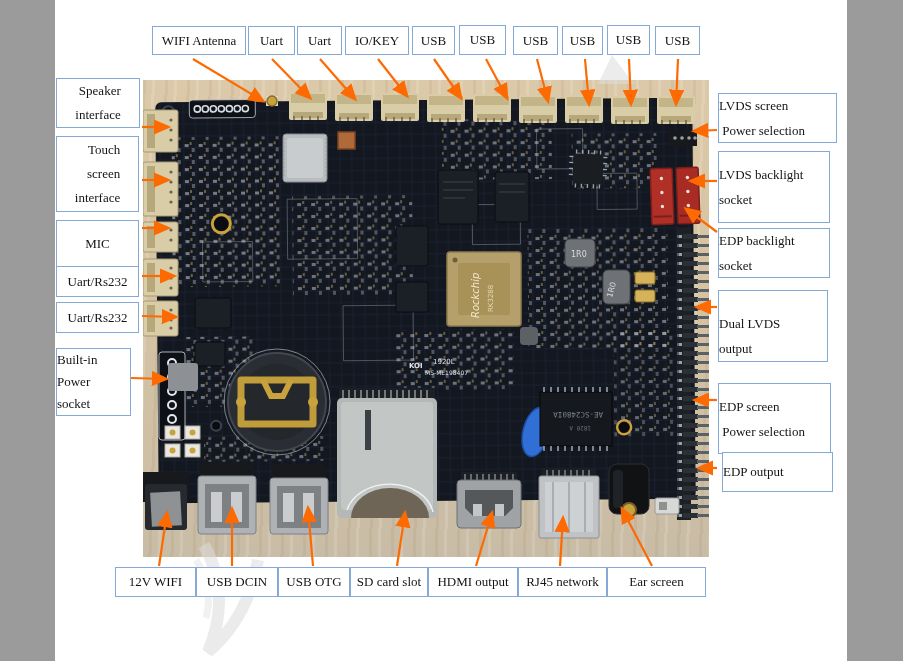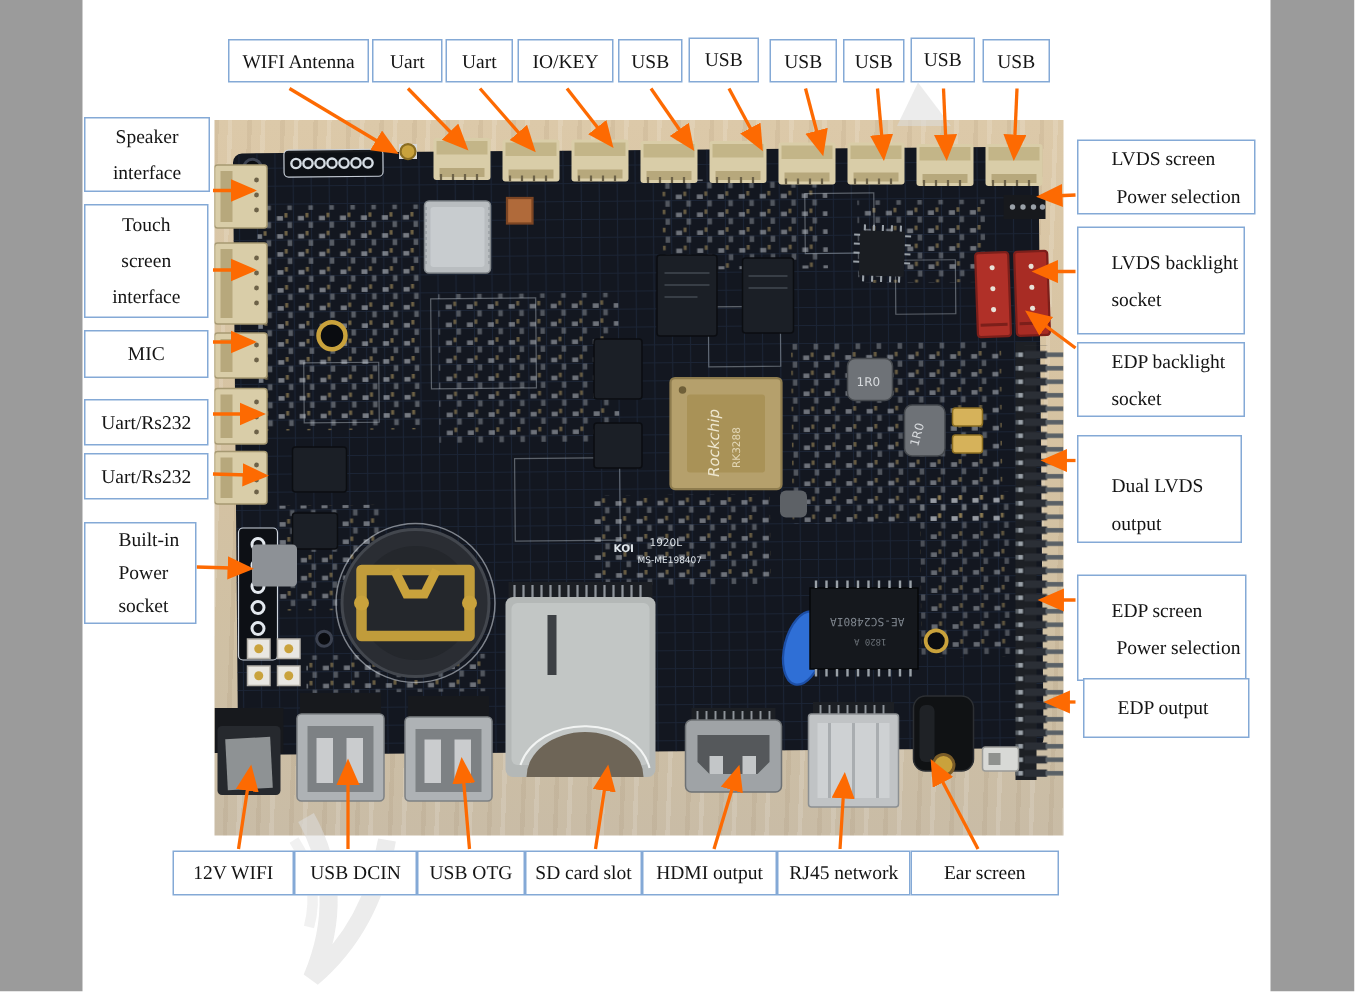--- a/index.html
+++ b/index.html
@@ -9,23 +9,23 @@
   .sidebar.left{left:0;width:55px;}
   .sidebar.right{left:847px;width:56px;}
   .photo{position:absolute;left:143px;top:80px;width:566px;height:477px;
          background:linear-gradient(180deg,#dcc9a9 0%,#d6c3a2 40%,#cfc0a4 75%,#c9bca6 100%);}
   .photo::before{content:"";position:absolute;inset:0;
          background:repeating-linear-gradient(92deg,rgba(120,90,55,.08) 0 3px,transparent 3px 9px,
                     rgba(255,255,255,.14) 9px 12px,transparent 12px 22px);}
   .photo svg{position:absolute;inset:0;}
   .lbl{position:absolute;background:#ffffff;border:1.6px solid #84a9d6;box-sizing:border-box;
        display:flex;align-items:center;justify-content:center;font-size:13px;color:#141414;
-       text-align:center;line-height:22px;z-index:5;}
+       text-align:right;line-height:22px;z-index:5;}
   .ml{white-space:pre-wrap;}
-  .la{justify-content:flex-start;text-align:left;padding-left:22px;}
+  .la{justify-content:flex-start;text-align:left;padding-left:0;}
   .ta{align-items:flex-end;padding-top:9px;}
   .rt{line-height:25px;}
   #overlay{position:absolute;left:0;top:0;width:903px;height:661px;pointer-events:none;z-index:4;}
 </style>
 </head>
 <body>
 
 <div class="sidebar left"></div>
 <div class="sidebar right"></div>
 
@@ -412,21 +412,21 @@
   </div>
 <div class="lbl" style="left:655px;top:26px;width:45px;height:29px">
     <span>USB</span>
   </div>
 
 <div class="lbl ml" style="left:56px;top:78px;width:84px;height:50px;line-height:24px"><span>Speaker
 interface</span></div>
 <div class="lbl ml" style="left:56px;top:136px;width:83px;height:76px;line-height:24px"><span>Touch
 screen
 interface</span></div>
-<div class="lbl" style="left:56px;top:220px;width:83px;height:32px">
+<div class="lbl" style="left:56px;top:220px;width:83px;height:47px">
     <span>MIC</span>
   </div>
 <div class="lbl" style="left:56px;top:266px;width:83px;height:31px">
     <span>Uart/Rs232</span>
   </div>
 <div class="lbl" style="left:56px;top:302px;width:83px;height:31px">
     <span>Uart/Rs232</span>
   </div>
 <div class="lbl ml la" style="left:56px;top:348px;width:75px;height:68px;line-height:22px"><span>Built-in
 Power

